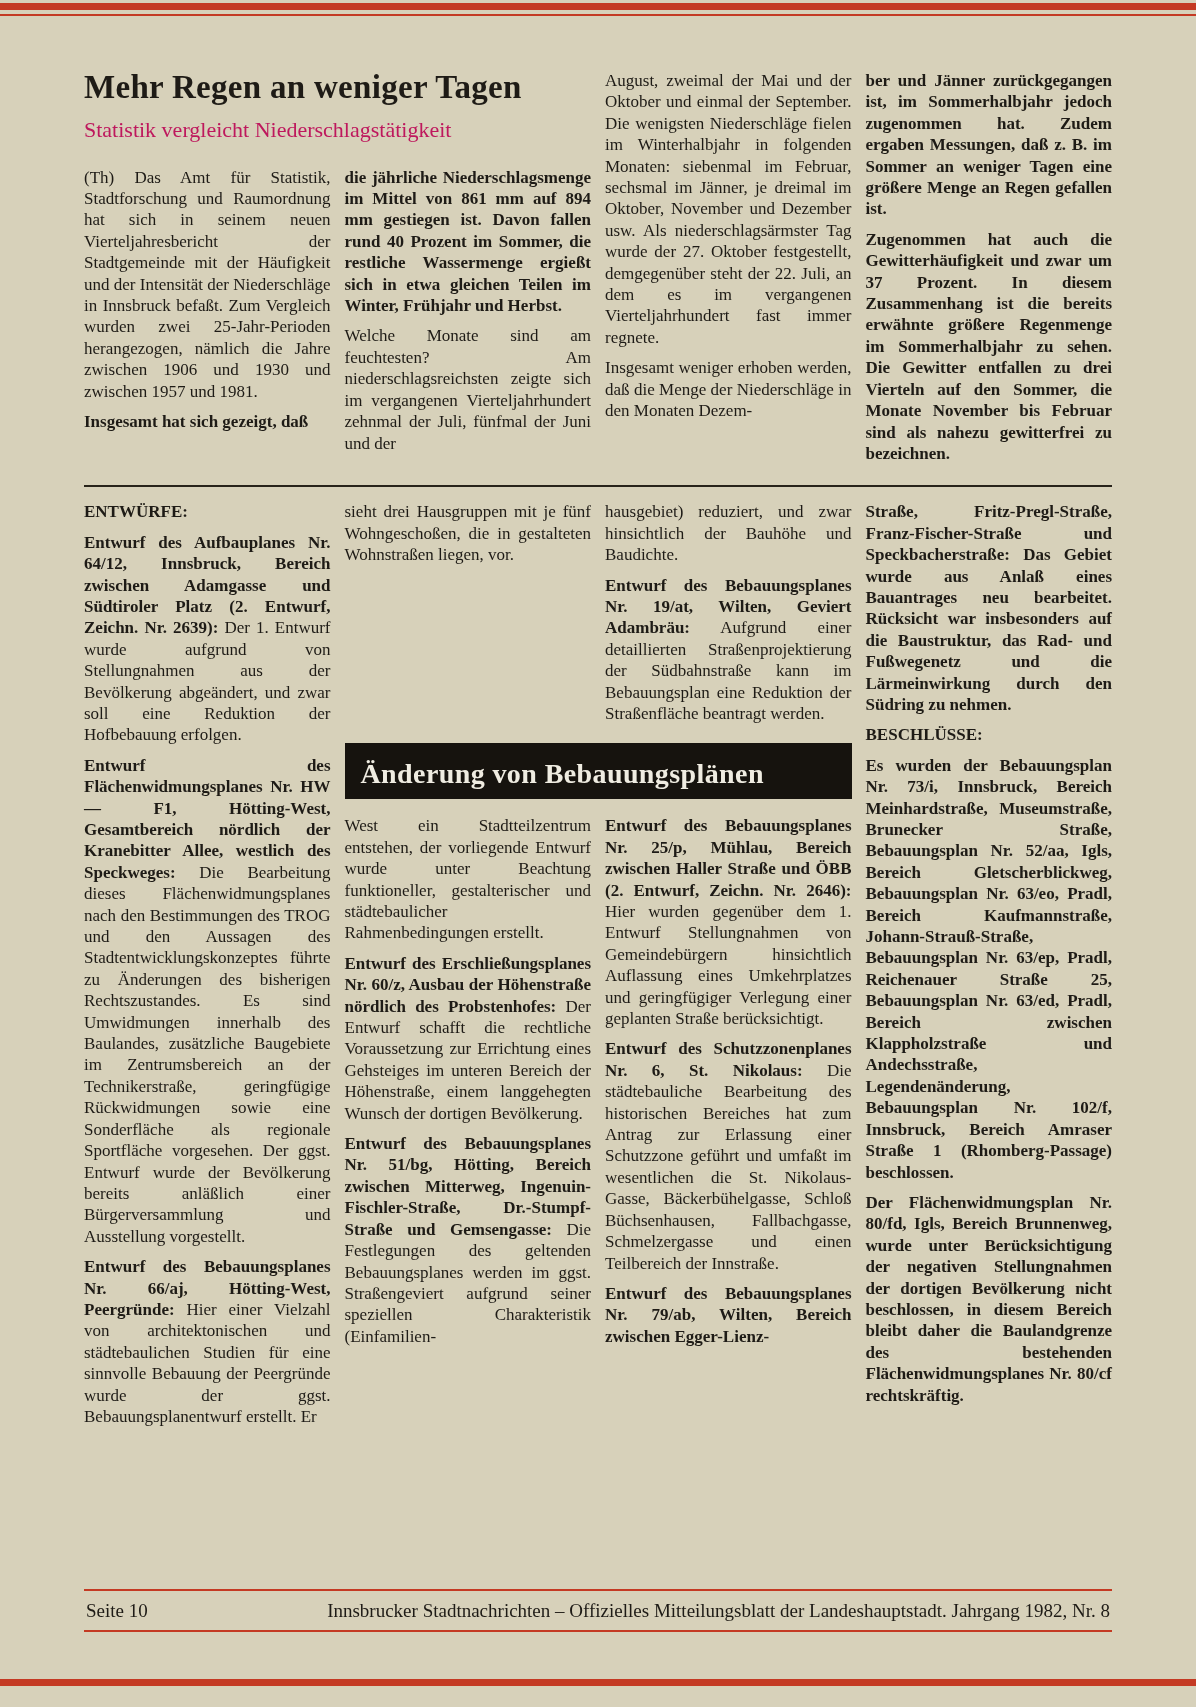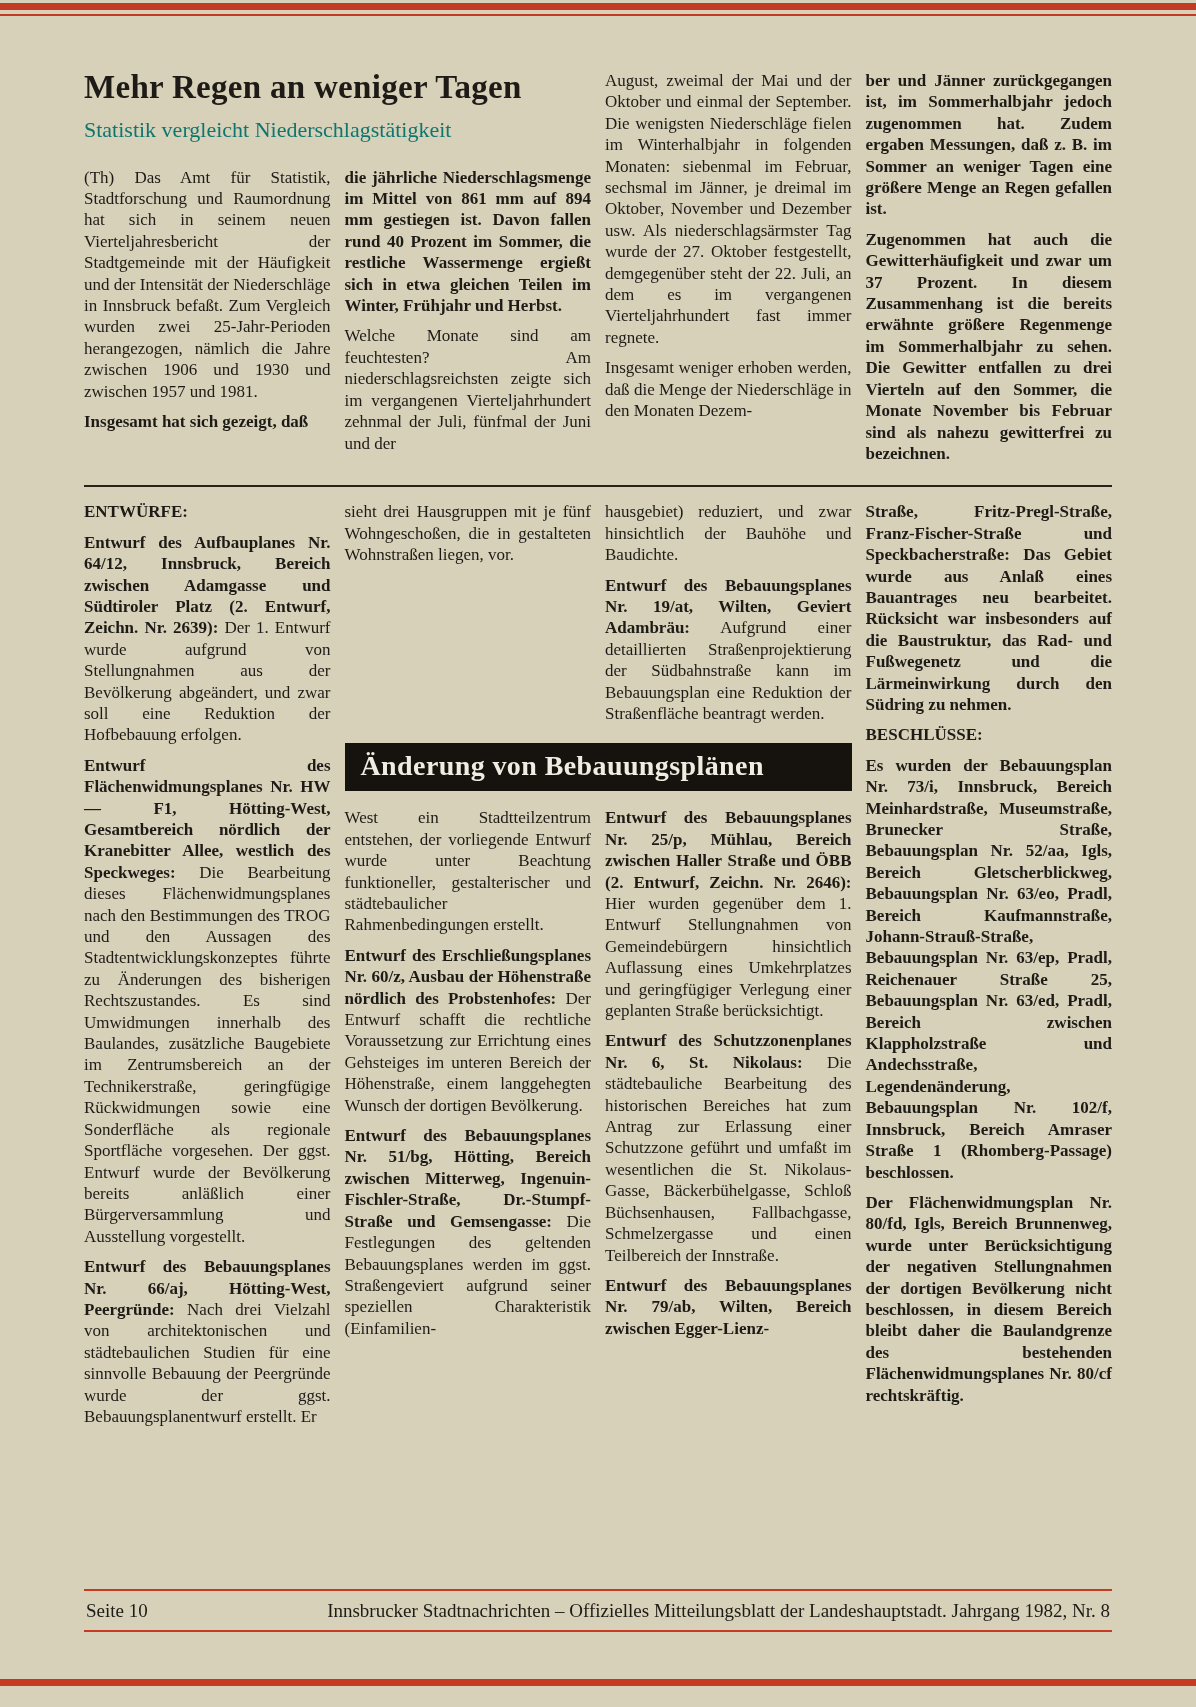--- a/index.html
+++ b/index.html
@@ -20,21 +20,21 @@
 
   .content { padding: 0 84px; }
 
   .grid4 { display: grid; grid-template-columns: repeat(4, 1fr); column-gap: 14px; }
 
   
   .top-section { margin-top: 54px; }
   .top-grid { grid-template-rows: auto 1fr; }
   .top-header { grid-column: 1 / 3; grid-row: 1; padding-bottom: 24px; }
   .top-header h1 { font-size: 33px; font-weight: bold; letter-spacing: 0.3px; line-height: 1.08; }
-  .top-header h2 { font-size: 22px; font-weight: normal; margin-top: 11px; color: #0f766e; }
+  .top-header h2 { font-size: 22px; font-weight: normal; margin-top: 11px; color: #be185d; }
   .t-col1 { grid-column: 1; grid-row: 2; }
   .t-col2 { grid-column: 2; grid-row: 2; }
   .t-col3 { grid-column: 3; grid-row: 1 / 3; }
   .t-col4 { grid-column: 4; grid-row: 1 / 3; font-family: Liberation Serif, serif; }
 
   .col p {
     font-size: 17px;
     line-height: 1.26;
     text-align: justify;
     margin-bottom: 9px;
@@ -48,21 +48,21 @@
   
   .bottom-section { margin-top: 14px; min-height: 1082px; }
   .bottom-grid { grid-template-rows: auto auto 1fr; }
   .b-col1       { grid-column: 1; grid-row: 1 / 4; }
   .b-col2-top   { grid-column: 2; grid-row: 1; }
   .b-col3-top   { grid-column: 3; grid-row: 1; }
   .banner       { grid-column: 2 / 4; grid-row: 2; align-self: start;
                   background: var(--banner_bg, #16130e);
                   color: var(--banner_text, #efece1);
                   font-size: 28px; font-weight: bold; letter-spacing: 0.4px;
-                  padding: 7px 16px 9px; margin: 10px 0 16px; }
+                  padding: 15px 16px 9px; margin: 10px 0 16px; }
   .b-col2-bottom{ grid-column: 2; grid-row: 3; }
   .b-col3-bottom{ grid-column: 3; grid-row: 3; }
   .b-col4       { grid-column: 4; grid-row: 1 / 4; }
 
   
   .footer { position: absolute; left: 84px; right: 84px; top: 1586px; }
   .footer-row { display: flex; justify-content: space-between; align-items: flex-start;
                 padding: 9px 2px 8px; font-size: 19px; }
   .bottom-bar { position: absolute; left: 0; right: 0; top: 1676px; height: 7px;
                 background: var(--red, #c23a22); }
@@ -103,21 +103,21 @@
     </section>
 
     <div class="section-divider"></div>
 
     <section class="bottom-section">
       <div class="grid4 bottom-grid">
         <div class="col b-col1">
             <p><span class="bf">ENTWÜRFE:</span></p>
             <p><span class="bf">Entwurf des Aufbauplanes Nr. 64/12, Innsbruck, Bereich zwischen Adamgasse und Südtiroler Platz (2. Entwurf, Zeichn. Nr. 2639):</span><span> Der 1. Entwurf wurde aufgrund von Stellungnahmen aus der Bevölkerung abgeändert, und zwar soll eine Reduktion der Hofbebauung erfolgen.</span></p>
             <p><span class="bf">Entwurf des Flächenwidmungsplanes Nr. HW — F1, Hötting-West, Gesamtbereich nördlich der Kranebitter Allee, westlich des Speckweges:</span><span> Die Bearbeitung dieses Flächenwidmungsplanes nach den Bestimmungen des TROG und den Aussagen des Stadtentwicklungskonzeptes führte zu Änderungen des bisherigen Rechtszustandes. Es sind Umwidmungen innerhalb des Baulandes, zusätzliche Baugebiete im Zentrumsbereich an der Technikerstraße, geringfügige Rückwidmungen sowie eine Sonderfläche als regionale Sportfläche vorgesehen. Der ggst. Entwurf wurde der Bevölkerung bereits anläßlich einer Bürgerversammlung und Ausstellung vorgestellt.</span></p>
-            <p><span class="bf">Entwurf des Bebauungsplanes Nr. 66/aj, Hötting-West, Peergründe:</span><span> Nach drei Vielzahl von architektonischen und städtebaulichen Studien für eine sinnvolle Bebauung der Peergründe wurde der ggst. Bebauungsplanentwurf erstellt. Er</span></p>
+            <p><span class="bf">Entwurf des Bebauungsplanes Nr. 66/aj, Hötting-West, Peergründe:</span><span> Hier einer Vielzahl von architektonischen und städtebaulichen Studien für eine sinnvolle Bebauung der Peergründe wurde der ggst. Bebauungsplanentwurf erstellt. Er</span></p>
           </div>
         <div class="col b-col2-top">
             <p><span>sieht drei Hausgruppen mit je fünf Wohngeschoßen, die in gestalteten Wohnstraßen liegen, vor.</span></p>
           </div>
         <div class="col b-col3-top">
             <p><span>hausgebiet) reduziert, und zwar hinsichtlich der Bauhöhe und Baudichte.</span></p>
             <p><span class="bf">Entwurf des Bebauungsplanes Nr. 19/at, Wilten, Geviert Adambräu:</span><span> Aufgrund einer detaillierten Straßenprojektierung der Südbahnstraße kann im Bebauungsplan eine Reduktion der Straßenfläche beantragt werden.</span></p>
           </div>
         <div class="banner">
           <span>Änderung von Bebauungsplänen</span>

